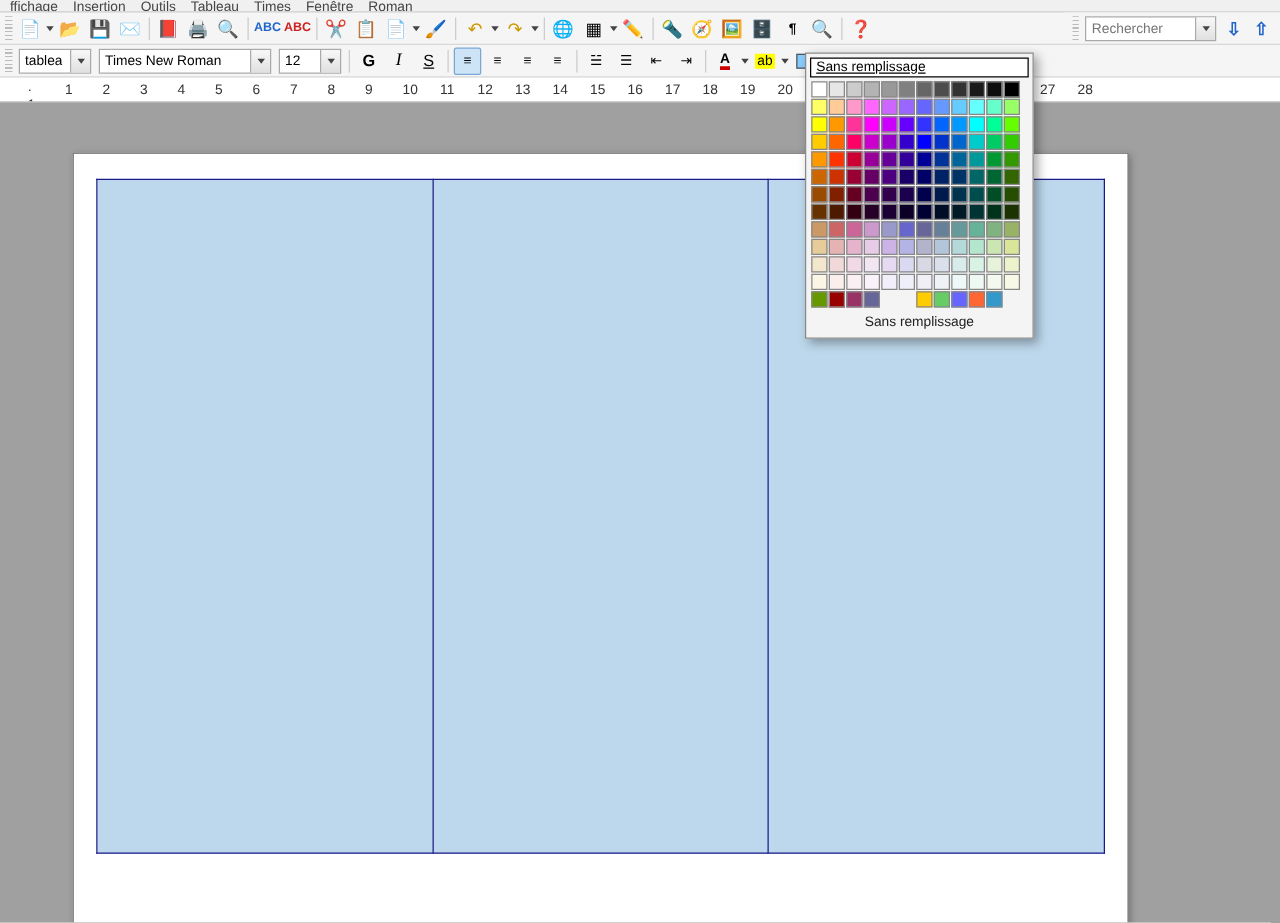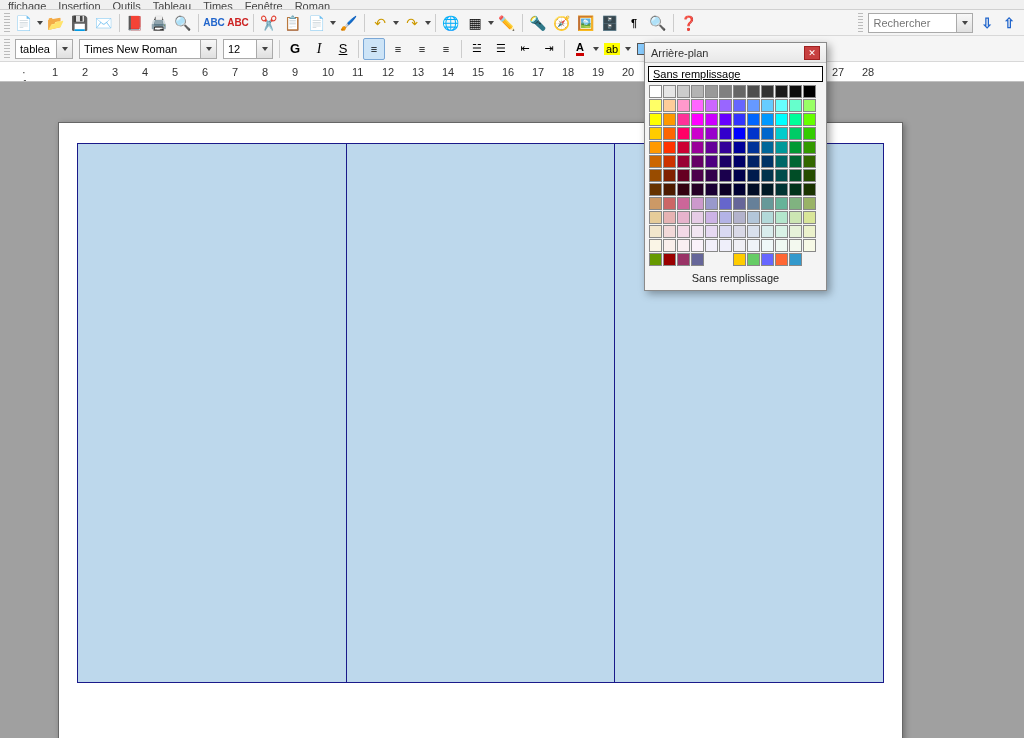--- a/index.html
+++ b/index.html
@@ -291,24 +291,20 @@
           <td></td>
           <td></td>
         </tr>
       </tbody>
         </table>
     </div>
   </div>
 </div>
 
 <div class="popup">
-  <div class="popup-title">
-    <span>Arrière-plan</span>
-    <span class="popup-close">✕</span>
-  </div>
   <div class="popup-nofill">Sans remplissage</div>
   <div class="palette" id="palette">
       <div class="swatch" style="background: rgb(255, 255, 255);"></div>
       <div class="swatch" style="background: rgb(230, 230, 230);"></div>
       <div class="swatch" style="background: rgb(204, 204, 204);"></div>
       <div class="swatch" style="background: rgb(179, 179, 179);"></div>
       <div class="swatch" style="background: rgb(153, 153, 153);"></div>
       <div class="swatch" style="background: rgb(128, 128, 128);"></div>
       <div class="swatch" style="background: rgb(102, 102, 102);"></div>
       <div class="swatch" style="background: rgb(77, 77, 77);"></div>

